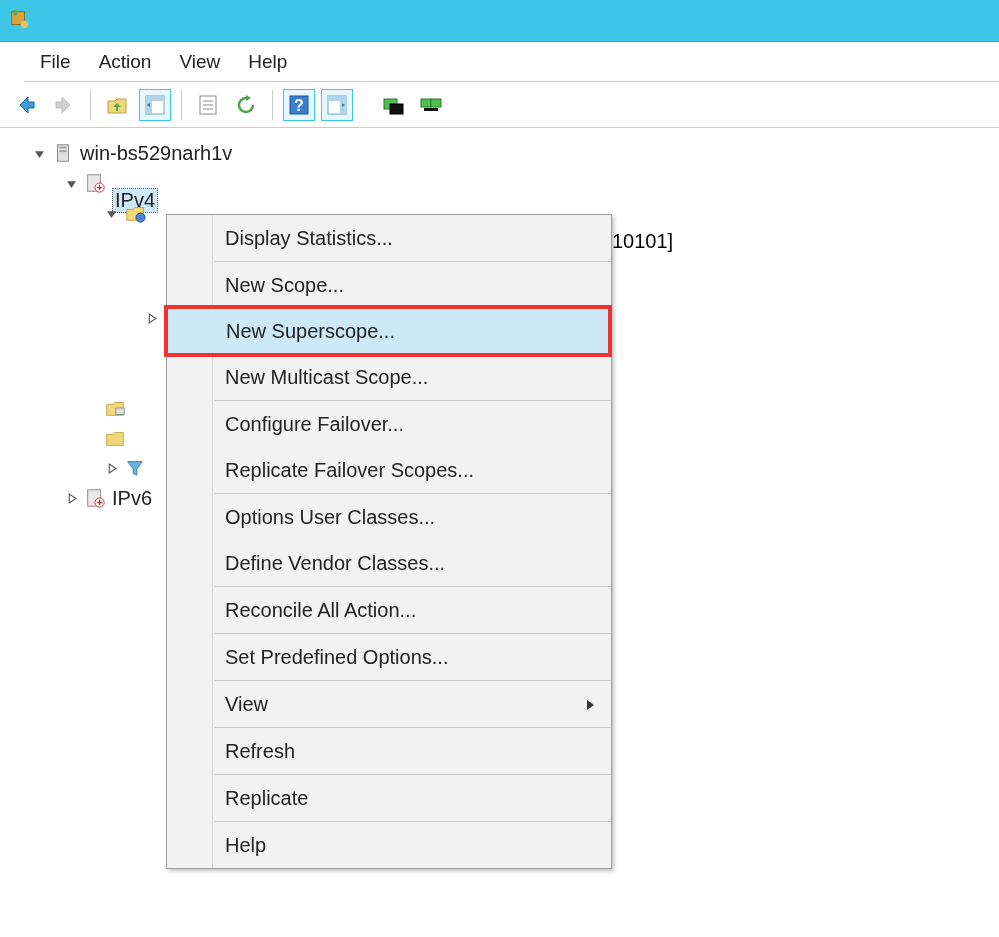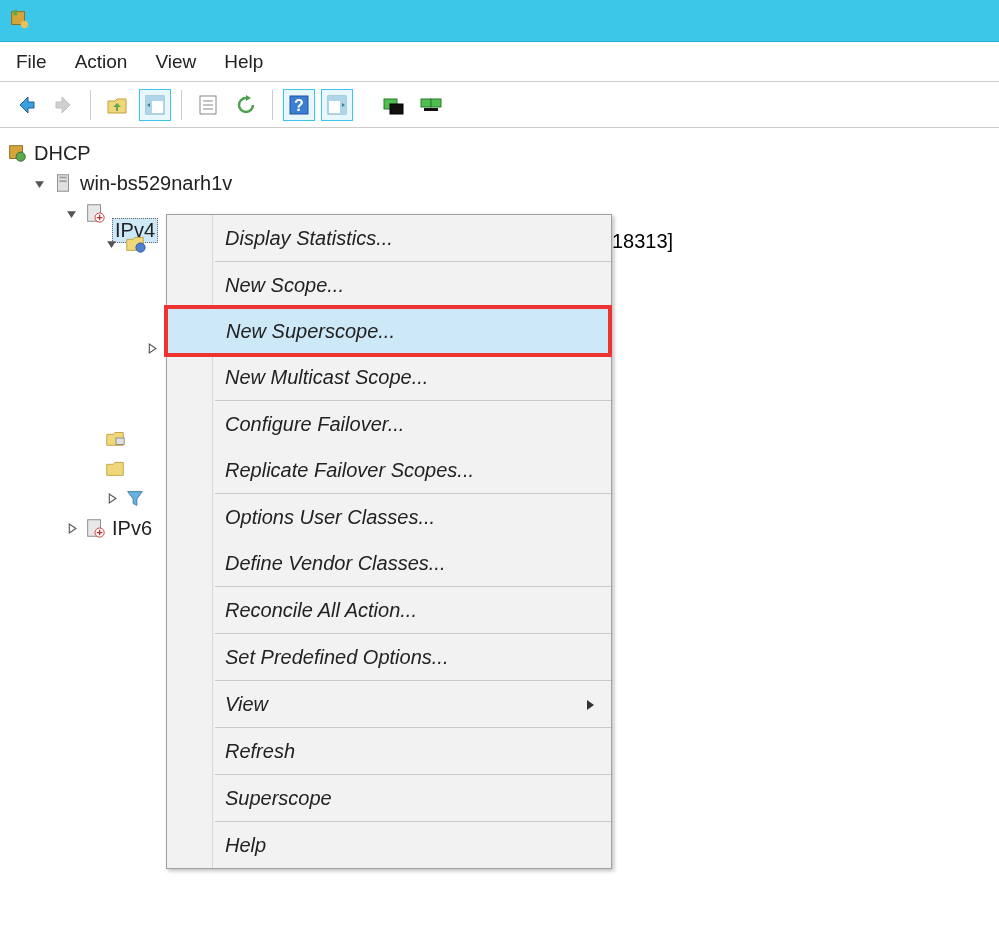--- a/index.html
+++ b/index.html
@@ -1,19 +1,19 @@
 <!DOCTYPE html>
 <html><head>
 <meta charset="utf-8">
 <style>
   * { box-sizing: border-box; margin: 0; padding: 0; font-family: "Segoe UI", Tahoma, sans-serif; }
   body { background: #fff; width: 999px; height: 937px; overflow: hidden; }
   .titlebar { height: 42px; background: #3cc6e8; display: flex; align-items: center; padding-left: 8px; border-bottom: 1px solid #2ab0d0; }
   .titlebar svg { width: 22px; height: 22px; }
-  .menubar { height: 40px; background: #fff; display: flex; align-items: center; padding: 5px 16px; gap: 28px; font-size: 19px; color: #222; border-bottom: 1px solid #ccc; }
+  .menubar { height: 40px; background: #fff; display: flex; align-items: center; padding: 5px 16px; gap: 28px; font-size: 19px; color: #222; border-bottom: 1px solid #ccc; margin-left: 24px; }
   .menubar span { cursor: default; }
   .toolbar { height: 46px; background: #fff; display: flex; align-items: center; padding: 0 10px; gap: 6px; border-bottom: 1px solid #ccc; }
   .tb-sep { width: 1px; height: 30px; background: #ccc; margin: 0 4px; }
   .tb-btn { width: 32px; height: 32px; display: flex; align-items: center; justify-content: center; border: 1px solid transparent; }
   .tb-btn.sel { border: 1px solid #3cc6e8; background: #e8f7fb; }
   .tb-btn svg { width: 24px; height: 24px; }
   .client { position: relative; display: flex; height: calc(937px - 42px - 40px - 46px); }
   .tree-pane { width: 100%; padding: 10px 6px; font-size: 20px; color: #222; }
   .node { display: flex; align-items: center; height: 30px; white-space: nowrap; }
   .indent0 { padding-left: 0; }
@@ -23,21 +23,21 @@
   .indent4 { padding-left: 138px; }
   .exp { width: 14px; height: 14px; margin-right: 6px; display: inline-flex; align-items: center; justify-content: center; }
   .exp svg { width: 11px; height: 11px; }
   .node-icon { width: 22px; height: 22px; margin-right: 6px; display: inline-flex; align-items: center; justify-content: center; }
   .node-icon svg { width: 22px; height: 22px; }
   .sel-row { background: #cde8f6; border: 1px dotted #666; padding: 0 2px; margin-top: 34px; }
 
   .context-menu { position: absolute; left: 166px; top: 86px; width: 446px; background: #f2f2f2; border: 1px solid #a0a0a0; box-shadow: 2px 2px 4px rgba(0,0,0,.25); font-size: 20px; z-index: 100; }
   .cm-icon-col { width: 46px; height: 100%; background: #f2f2f2; border-right: 1px solid #d8d8d8; position: absolute; left: 0; top: 0; bottom: 0; }
   .cm-items { position: relative; }
-  .cm-item { height: 46px; display: flex; align-items: center; padding-left: 58px; padding-right: 16px; color: #222; position: relative; font-style: italic; }
+  .cm-item { height: 46px; display: flex; align-items: center; padding-left: 58px; padding-right: 16px; color: #222; position: relative; }
   .cm-item.hl { background: #cde8f6; border: 1px solid #7ab8d8; text-align: center; }
   .cm-sep { height: 1px; background: #c8c8c8; margin-left: 48px; }
   .cm-arrow { margin-left: auto; }
   .cm-arrow svg { width: 10px; height: 12px; }
   .highlight-box { position: absolute; border: 4px solid #e33; pointer-events: none; z-index: 200; }
   .scope-extra { position: absolute; left: 612px; top: 102px; font-size: 20px; }
 </style>
 </head>
 <body>
 
@@ -126,29 +126,20 @@
         <rect x="2" y="6" width="10" height="8" fill="#4fc04f" stroke="#2a7a2a"></rect>
         <rect x="12" y="6" width="10" height="8" fill="#4fc04f" stroke="#2a7a2a"></rect>
         <rect x="5" y="15" width="14" height="3" fill="#111"></rect>
       </svg>
   </div>
 </div>
 
 <div class="client">
   <div class="tree-pane">
 
-    <div class="node indent0">
-      <span class="node-icon">
-        <svg viewBox="0 0 24 24">
-            <rect x="4" y="4" width="14" height="14" fill="#d6a53a" stroke="#8a6a1f"></rect>
-            <circle cx="16" cy="16" r="5" fill="#5fa84f" stroke="#2a6a2a"></circle>
-          </svg>
-      </span>
-      <span>DHCP</span>
-    </div>
 
     <div class="node indent1">
       <span class="exp">
         <svg viewBox="0 0 10 10">
             <path d="M1 3 L9 3 L5 9 Z" fill="#555"></path>
           </svg>
       </span>
       <span class="node-icon">
         <svg viewBox="0 0 24 24">
             <rect x="6" y="3" width="12" height="18" fill="#e0e0e0" stroke="#888"></rect>
@@ -240,21 +231,21 @@
             <rect x="4" y="3" width="14" height="18" fill="#e8e8e8" stroke="#888"></rect>
             <circle cx="17" cy="17" r="5" fill="#fff" stroke="#c03030"></circle>
             <path d="M17 14 L17 20 M14 17 L20 17" stroke="#c03030" stroke-width="1.5"></path>
           </svg>
       </span>
       <span>IPv6</span>
     </div>
 
   </div>
 
-  <div class="scope-extra">18313]</div>
+  <div class="scope-extra">10101]</div>
 
   <div class="context-menu">
     <div class="cm-icon-col"></div>
     <div class="cm-items">
       <div class="cm-item">
           <span>Display Statistics...</span>
         </div>
       <div class="cm-sep"></div>
       <div class="cm-item">
           <span>New Scope...</span>
@@ -293,21 +284,21 @@
         <span class="cm-arrow"><svg viewBox="0 0 10 12">
               <path d="M2 1 L2 11 L9 6 Z" fill="#333"></path>
             </svg></span>
       </div>
       <div class="cm-sep"></div>
       <div class="cm-item">
           <span>Refresh</span>
         </div>
       <div class="cm-sep"></div>
       <div class="cm-item">
-          <span>Superscope</span>
+          <span>Replicate</span>
         </div>
       <div class="cm-sep"></div>
       <div class="cm-item">
           <span>Help</span>
         </div>
     </div>
   </div>
 
   <div class="highlight-box" style="left:164px; top:177px; width:448px; height:52px;"></div>
 

